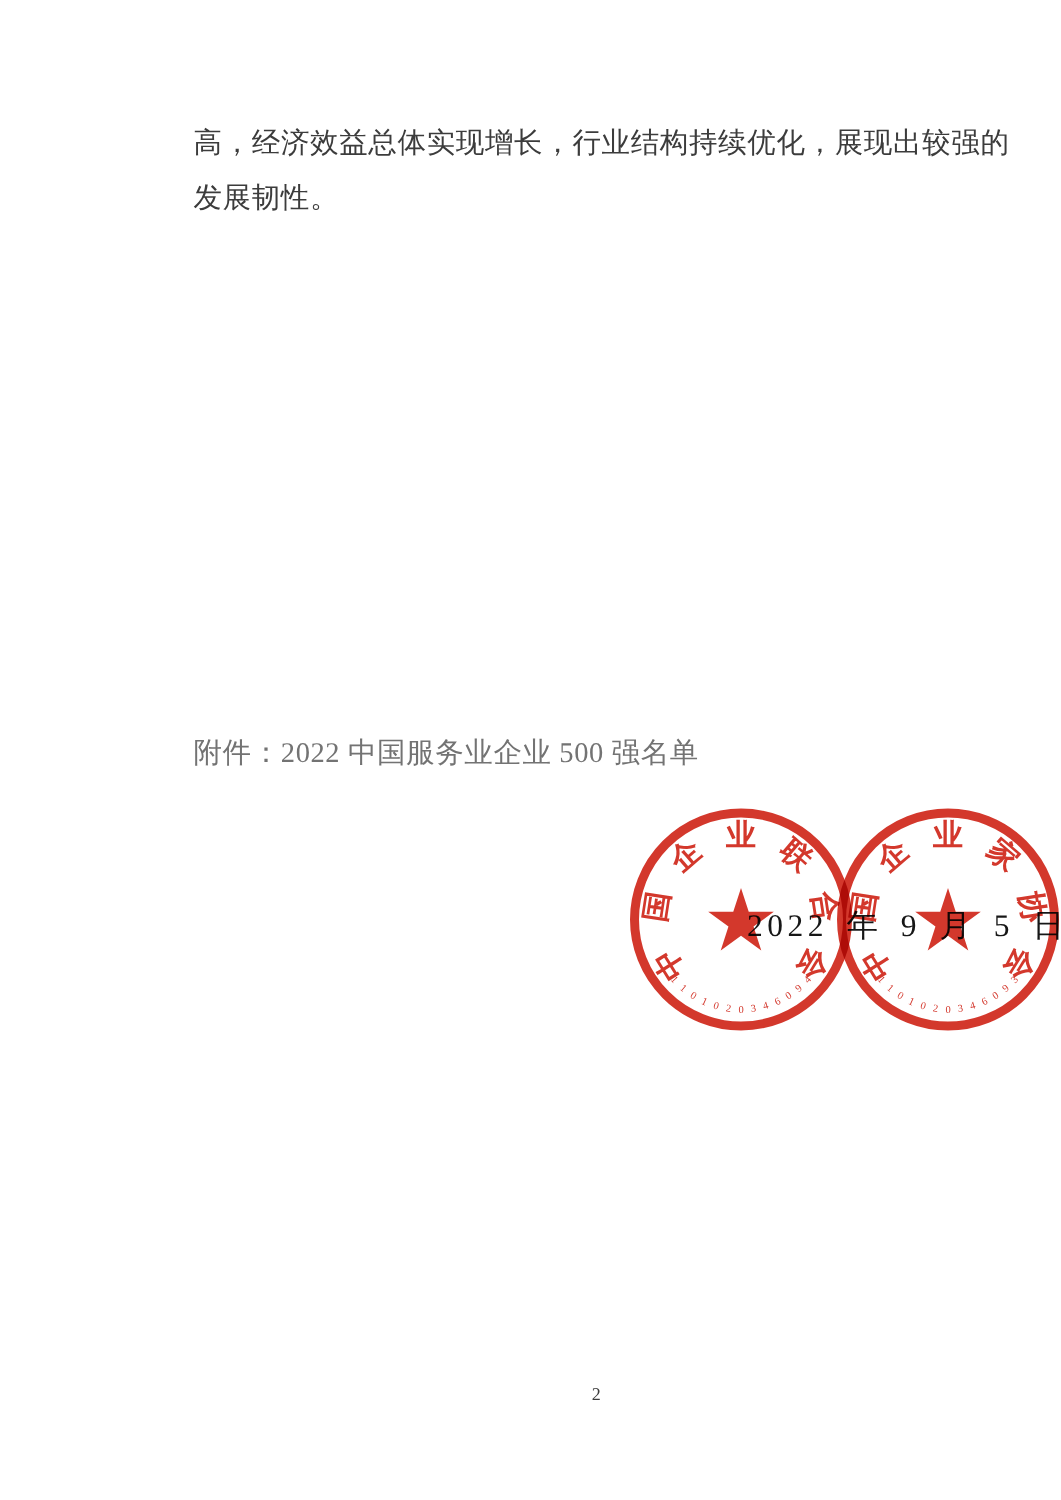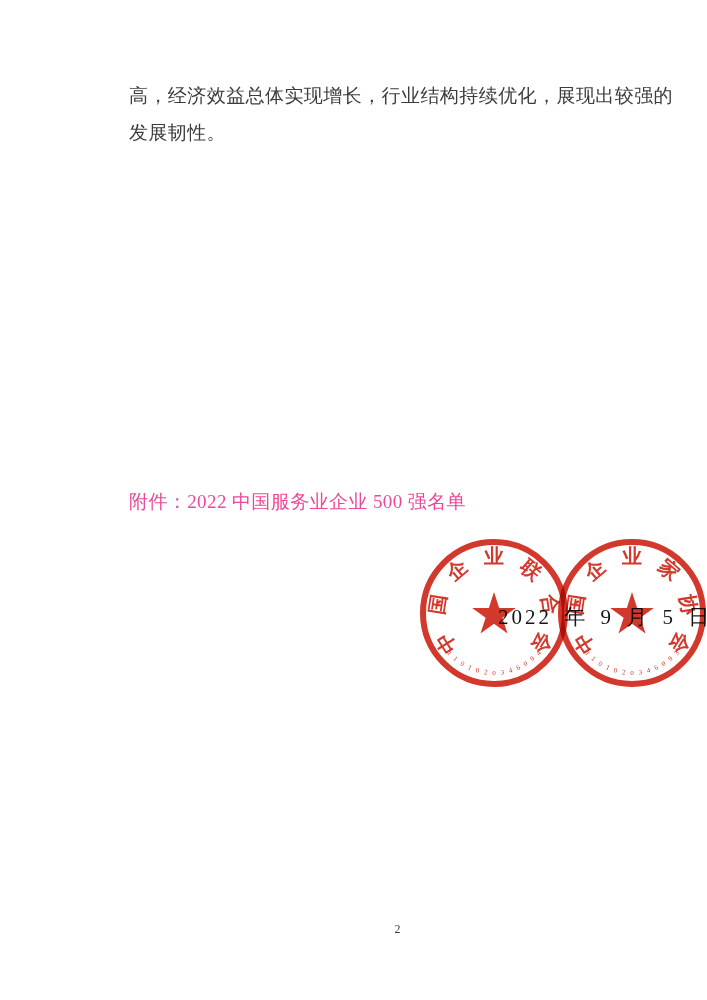--- a/index.html
+++ b/index.html
@@ -31,21 +31,21 @@
     color: #3c3c3c;
   }
   .para { margin: 0; }
   .para.indent { text-indent: 2em; }
   .attachment {
     position: absolute;
     left: 85px;
     top: 489px;
     font-size: 19px;
     letter-spacing: 0.4px;
-    color: #ec4899;
+    color: #737373;
   }
   .date-line {
     position: absolute;
     left: 454px;
     top: 603px;
     font-size: 21px;
     letter-spacing: 3px;
     word-spacing: 4px;
     color: #161616;
     z-index: 1;

